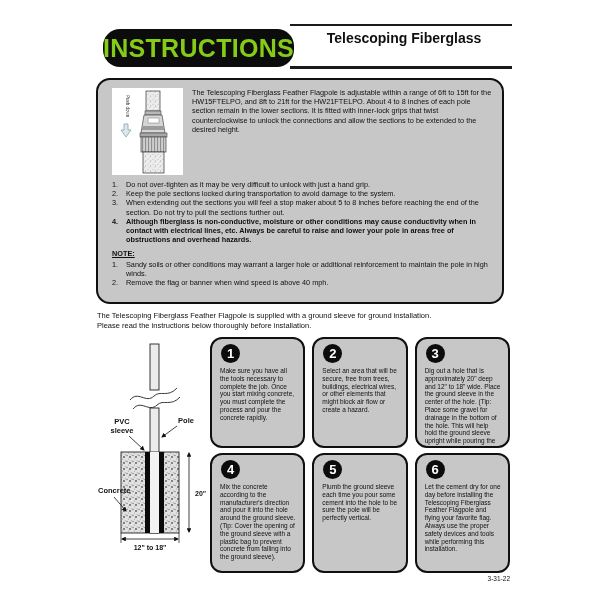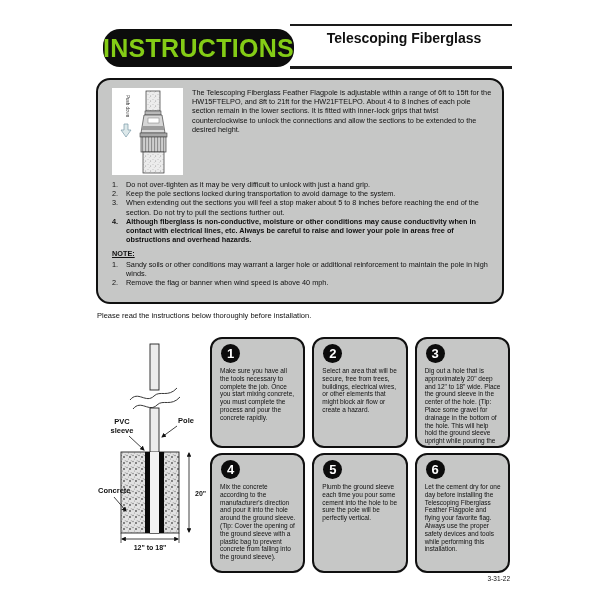--- a/index.html
+++ b/index.html
@@ -123,20 +123,21 @@
         <span class="txt">Sandy soils or other conditions may warrant a larger hole or additional reinforcement to maintain the pole in high winds.</span>
       </div>
       <div class="li">
         <span class="num">2.</span>
         <span class="txt">Remove the flag or banner when wind speed is above 40 mph.</span>
       </div>
     </div>
   </div>
 
   <div class="intro">
+    <div>The Telescoping Fiberglass Feather Flagpole is supplied with a ground sleeve for ground installation.</div>
     <div>Please read the instructions below thoroughly before installation.</div>
   </div>
 
   <svg class="ground-svg" viewBox="0 0 120 235">
     <defs>
       <pattern id="spk" width="6" height="6" patternUnits="userSpaceOnUse">
         <rect width="6" height="6" fill="#e2e2e2"></rect>
         <circle cx="1" cy="1.5" r="0.7" fill="#777"></circle>
         <circle cx="4" cy="3" r="0.9" fill="#555"></circle>
         <circle cx="2.5" cy="5" r="0.6" fill="#999"></circle>

